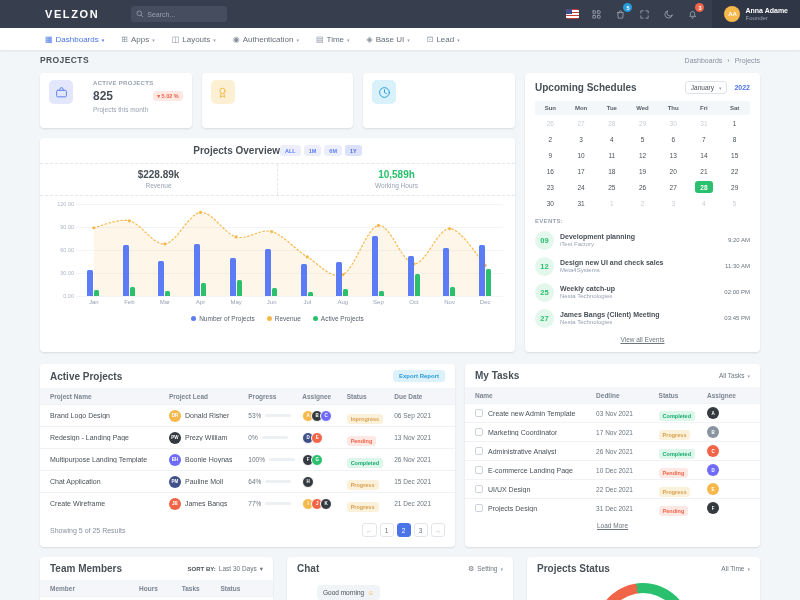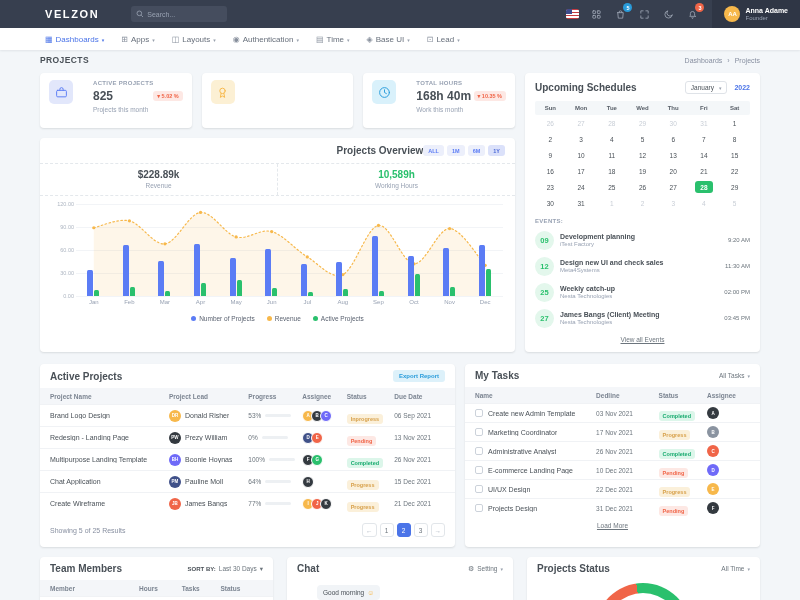--- a/index.html
+++ b/index.html
@@ -43,21 +43,21 @@
 .s-icon svg{width:13px;height:13px;stroke-width:1.8;fill:none;stroke:currentColor;stroke-linecap:round;stroke-linejoin:round}
 .s-body{flex:1;min-width:0}
 .s-label{font-size:6px;font-weight:bold;color:#98a2b3;letter-spacing:.3px;margin-bottom:3px;white-space:nowrap}
 .s-valrow{display:flex;align-items:center;justify-content:space-between}
 .s-value{font-size:12px;font-weight:bold;color:#495057}
 .s-delta{font-size:5.5px;font-weight:bold;padding:2px 4px;border-radius:3px;white-space:nowrap}
 .s-delta.down{background:#fde8e4;color:#f06548}.s-delta.up{background:#dcf6ea;color:#2ac06d}
 .s-caption{font-size:6.5px;color:#98a2b3;margin-top:3px;white-space:nowrap}
 
 .overview-card{left:40px;top:138px;width:475px;height:214px}
-.ov-head{display:flex;justify-content:flex-end;align-items:center;padding:7px 10px}
+.ov-head{display:flex;justify-content:center;align-items:center;padding:7px 10px}
 .tbl-title{font-size:10px;font-weight:bold}
 .ranges{display:flex;gap:3px}
 .range-btn{font-size:5.5px;font-weight:bold;padding:2.5px 5px;border-radius:3px;background:#eceffb;color:#5b7cf5;cursor:pointer}
 .range-btn.active{background:#dbe1fa;color:#4b68d8}
 #substats{display:flex;border-top:1px dashed #e4e8ec;border-bottom:1px dashed #e4e8ec}
 .substat{flex:1;text-align:center;padding:5px 0 6px;border-right:1px dashed #e4e8ec}
 .substat:last-child{border-right:none}
 .ss-value{font-size:10px;font-weight:bold}
 .ss-label{font-size:6.5px;color:#98a2b3;margin-top:2px}
 .chart-wrap{position:relative;height:112px;margin:4px 10px 0 10px}
@@ -274,28 +274,20 @@
           <path d="M9.5 13.5L8 21l4-2.5 4 2.5-1.5-7.5"></path>
         </svg>
       </div>
     </div>
     <div class="stat-card">
       <div class="s-icon" style="background: rgb(217, 241, 251); color: rgb(41, 156, 219);">
         <svg viewBox="0 0 24 24">
           <circle cx="12" cy="12" r="9"></circle>
           <path d="M12 7v5l3.5 2"></path>
         </svg>
-      </div>
-      <div class="s-body">
-        <div class="s-label">TOTAL HOURS</div>
-        <div class="s-valrow">
-          <span class="s-value">168h 40m</span>
-          <span class="s-delta down">▾ 10.35 %</span>
-        </div>
-        <div class="s-caption">Work this month</div>
       </div>
     </div>
   </div>
 
 <section class="card overview-card">
   <div class="ov-head">
     <div class="tbl-title">Projects Overview</div>
     <div class="ranges" id="range-btns">
         <span class="range-btn">ALL</span>
         <span class="range-btn">1M</span>

